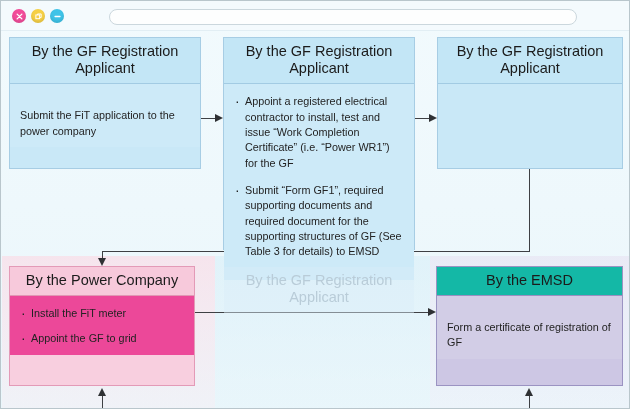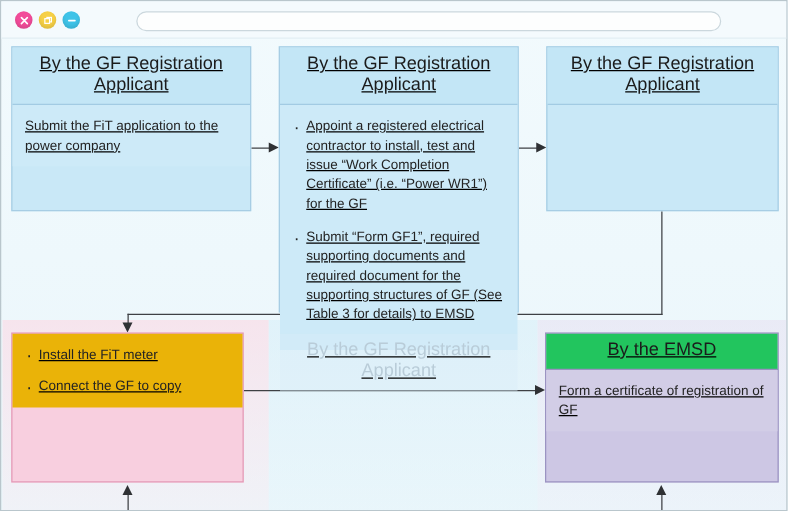--- a/index.html
+++ b/index.html
@@ -58,52 +58,51 @@
   }
   .band-purple{
     left:429px;top:225px;width:200px;height:153px;
     background:linear-gradient(180deg,rgba(231,226,242,.60),rgba(240,237,247,.30));
   }
 
   
   .box{
     position:absolute;box-sizing:border-box;
     border:1px solid #a9bdd4;
-    text-decoration:underline;
   }
   .box .hdr{
     box-sizing:border-box;
     padding:5px 6px 6px;
     text-align:center;
     font-size:14.5px;line-height:1.18;
     color:#1b1b1b;
     border-bottom:1px solid #9fb6cd;
   }
   .box .body{
     box-sizing:border-box;
     padding:10px 10px 8px 10px;
     font-size:10.8px;line-height:1.42;
     color:#232323;
   }
-  .box .body p{margin:0 0 10px 0;}
+  .box .body p{margin:14px 0 10px 0;}
   .box .body p:last-child{margin-bottom:0;}
 
   
   .blue{background:#c9e8f7;border-color:#a7cde4;}
   .blue .hdr{background:#c3e6f6;border-bottom-color:#a2cbe3;}
   .blue .body{background:#cdeaf8;}
 
   
   .pink{background:#f8cfdf;border-color:#e39ab7;}
   .pink .hdr{background:#f7c9db;border-bottom-color:#e197b4;}
-  .pink .body{background:#eab308;}
+  .pink .body{background:#ec4899;}
 
   
   .purple{background:#cdc7e4;border-color:#9b93c2;}
-  .purple .hdr{background:#22c55e;border-bottom-color:#9990c0;}
+  .purple .hdr{background:#14b8a6;border-bottom-color:#9990c0;}
   .purple .body{background:#d2cde6;}
 
   
   .ghost{border-color:transparent;background:transparent;}
   .ghost .hdr{
     background:rgba(217,238,248,.45);
     border-bottom-color:transparent;
     color:#b9ccd8;
   }
   .ghost .body{
@@ -219,24 +218,25 @@
           <li>Submit “Form GF1”, required supporting documents and required document for the supporting structures of GF (See Table 3 for details) to EMSD</li>
         </ul>
       </div>
     </div>
 
     <div class="box blue" id="box3">
       <div class="hdr">By the GF Registration Applicant</div>
     </div>
 
     <div class="box pink" id="box4">
+      <div class="hdr">By the Power Company</div>
       <div class="body">
         <ul class="bl">
           <li>Install the FiT meter</li>
-          <li>Connect the GF to copy</li>
+          <li>Appoint the GF to grid</li>
         </ul>
       </div>
     </div>
 
     <div class="box ghost" id="box5">
       <div class="hdr">By the GF Registration Applicant</div>
     </div>
 
     <div class="box purple" id="box6">
       <div class="hdr">By the EMSD</div>

